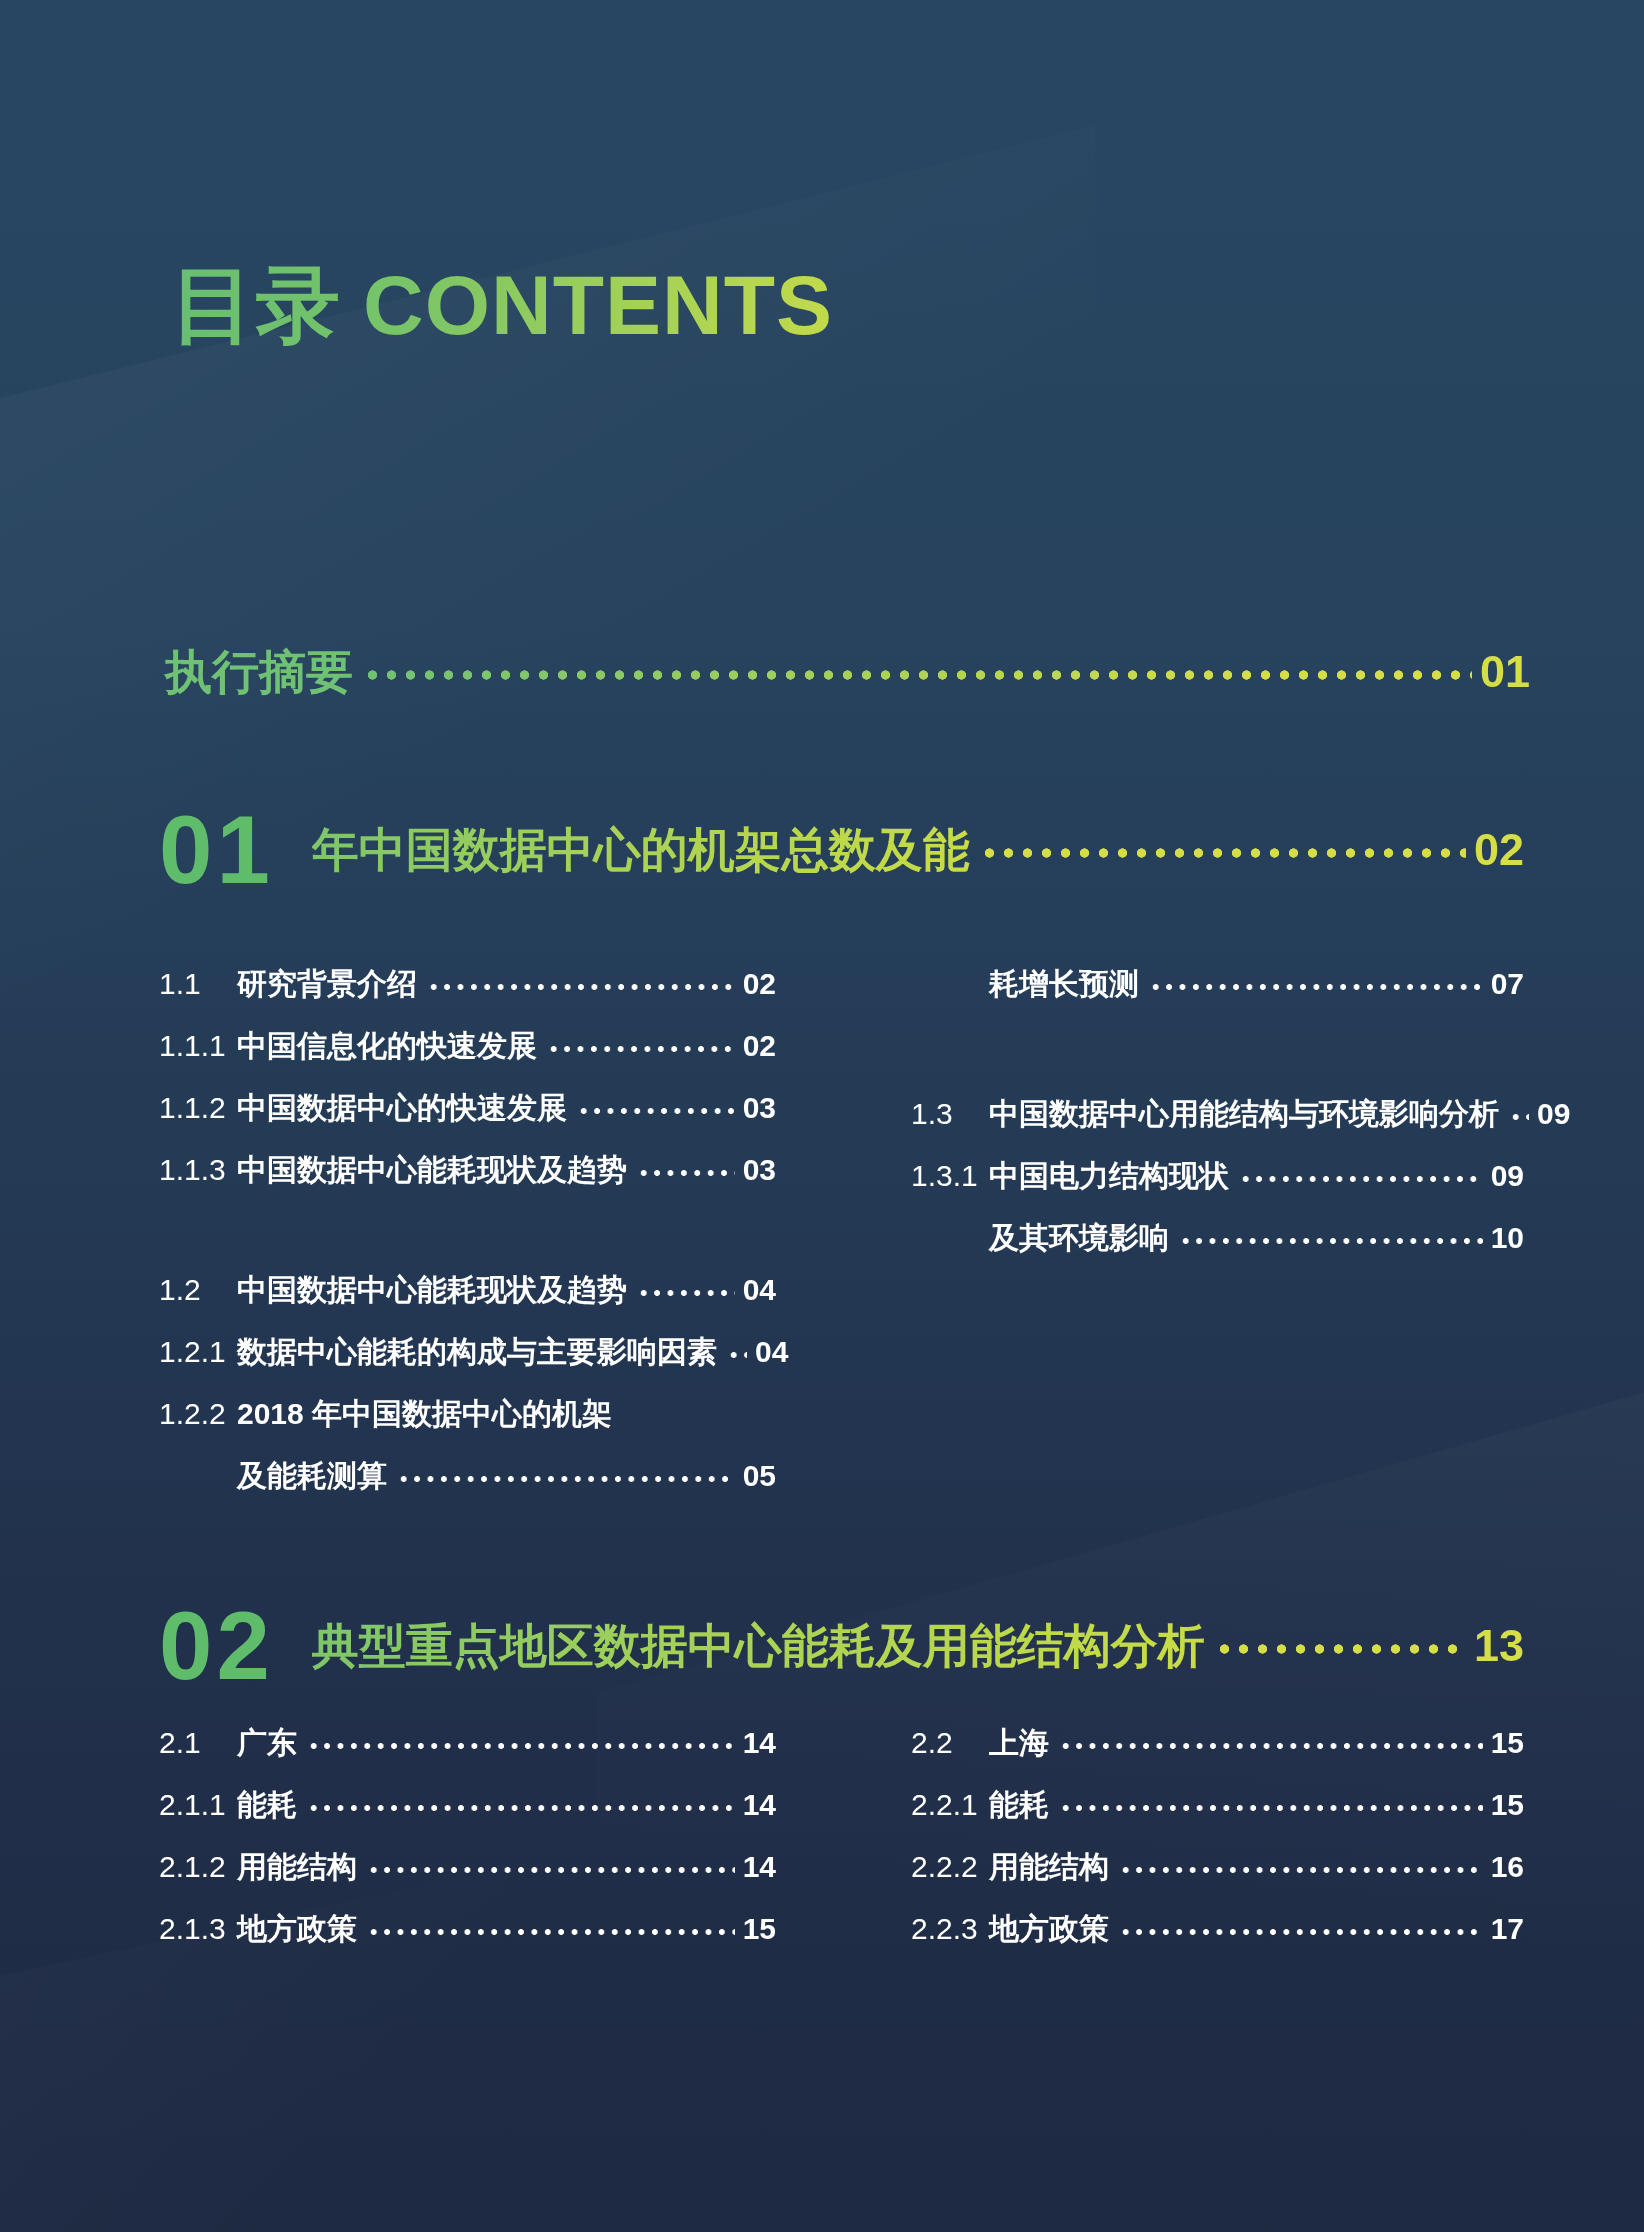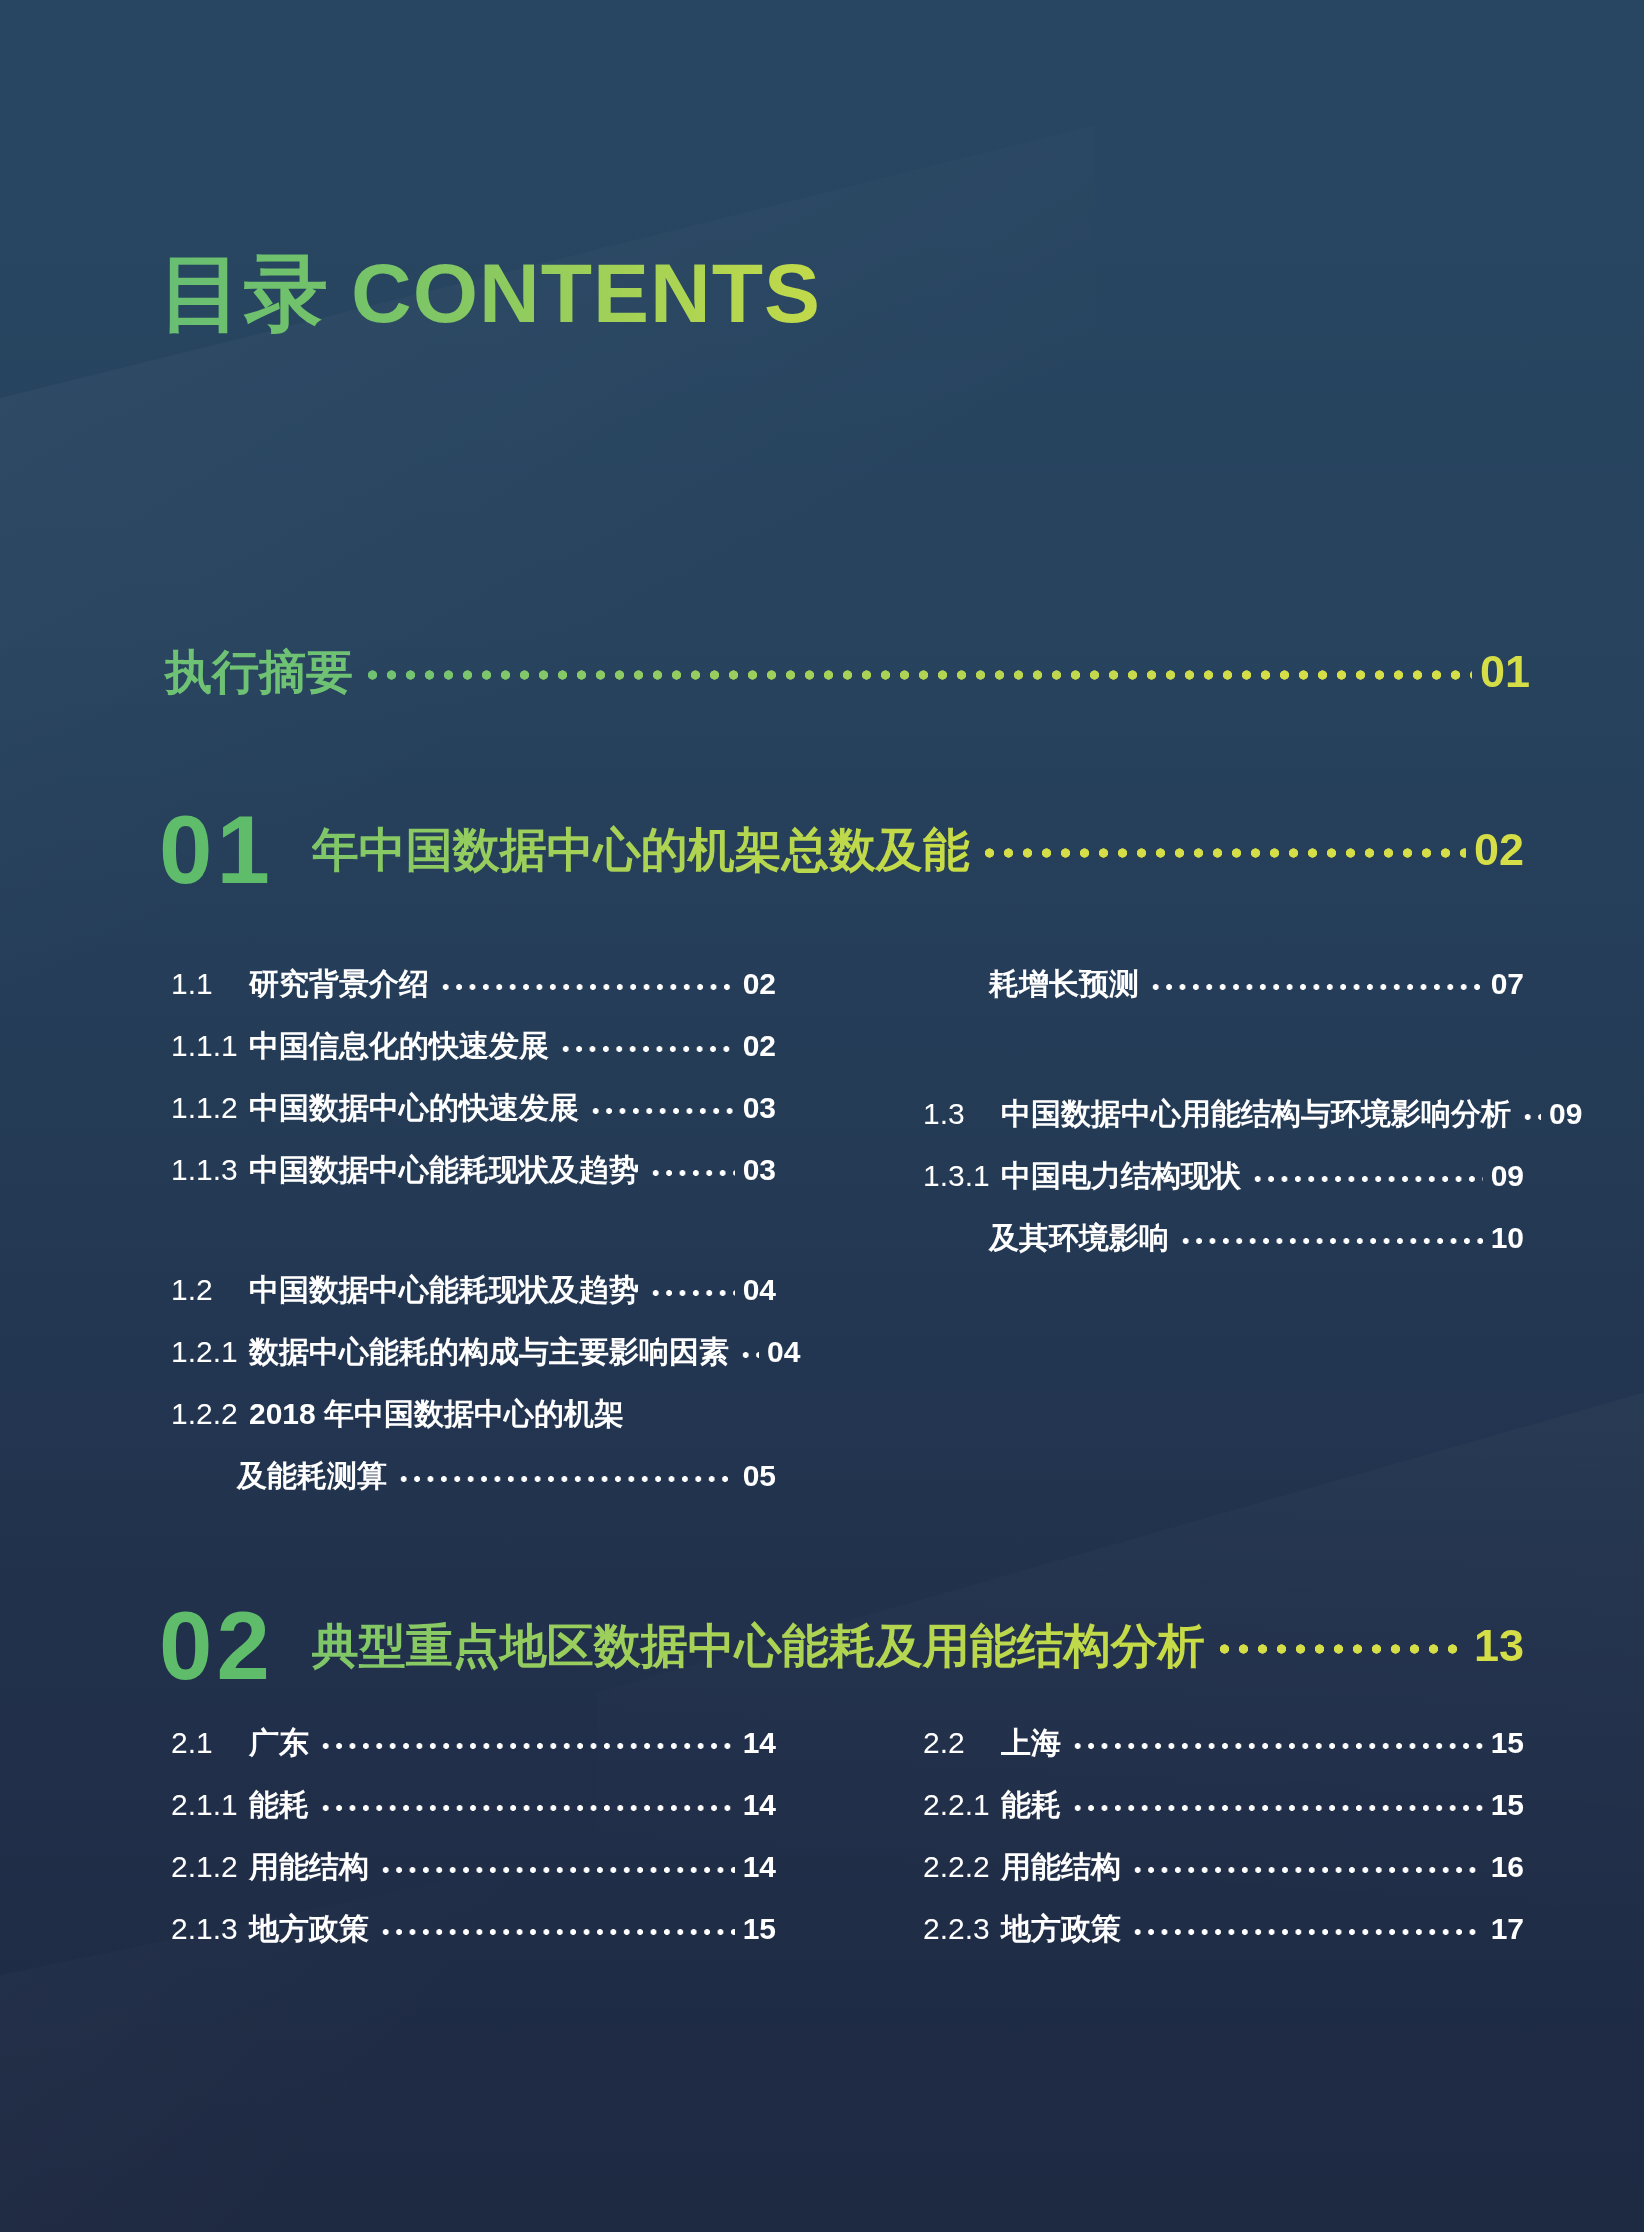--- a/index.html
+++ b/index.html
@@ -25,21 +25,21 @@
   }
   .streak-3 {
     left: -199px; top: 1891px; width: 1194px; height: 597px;
     background: linear-gradient(135deg, rgba(255,255,255,0.025), rgba(255,255,255,0) 45%);
     transform: skewY(-12deg);
   }
 
   
   .doc-title {
     position: absolute; left: 159px; top: 237px;
-    margin: 0; font-size: 84px; font-weight: 700; letter-spacing: 1px;
+    margin: 12px; font-size: 84px; font-weight: 700; letter-spacing: 1px;
     color: #8cc967;
     background: linear-gradient(90deg, #67be72 0%, #78c468 35%, #a3d156 70%, #c2da4a 100%);
     -webkit-background-clip: text; background-clip: text;
     -webkit-text-fill-color: transparent;
     white-space: nowrap;
   }
   .doc-title .t-zh { margin-right: 22px; }
 
   
   .leader {
@@ -98,21 +98,21 @@
   .cols {
     position: absolute; left: 159px; width: 1365px;
     display: flex; gap: 135px;
   }
   .cols-1 { top: 953px; }
   .cols-2 { top: 1712px; }
   .col { width: 617px; flex: 0 0 auto; }
   .col-right { width: 613px; }
 
   .trow { display: flex; align-items: center; height: 62px; color: #ffffff; }
-  .trow .num { flex: 0 0 78px; font-size: 30px; font-weight: 400; color: #ffffff; margin-left: 12px; }
+  .trow .num { flex: 0 0 78px; font-size: 30px; font-weight: 400; color: #ffffff; }
   .trow .txt { font-size: 30px; font-weight: 700; color: #ffffff; white-space: nowrap; }
   .trow .pg { font-size: 30px; font-weight: 700; color: #ffffff; }
   .trow.cont { padding-left: 78px; }
   .gap-sm { height: 58px; }
   .gap-md { height: 68px; }
 </style>
 </head>
 <body>
 
 <div class="page">

